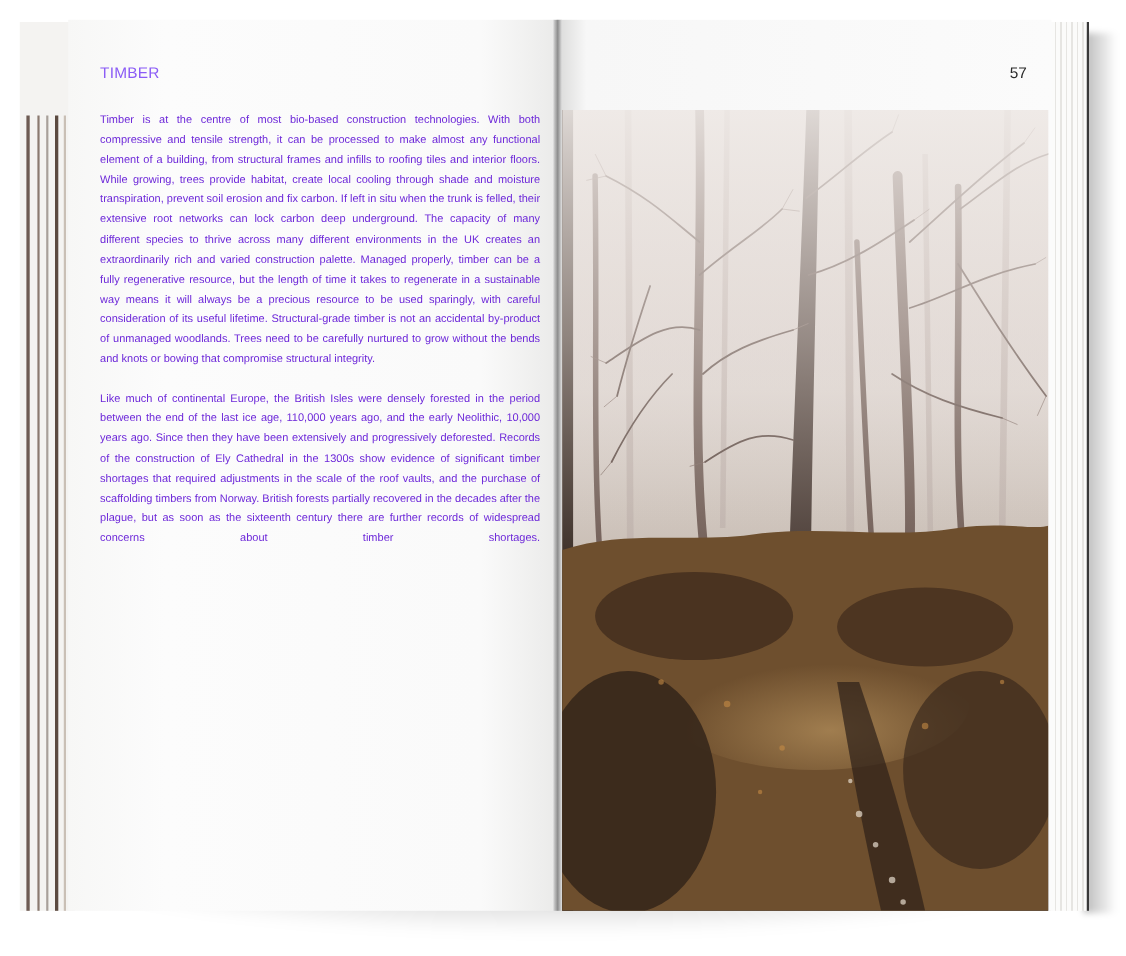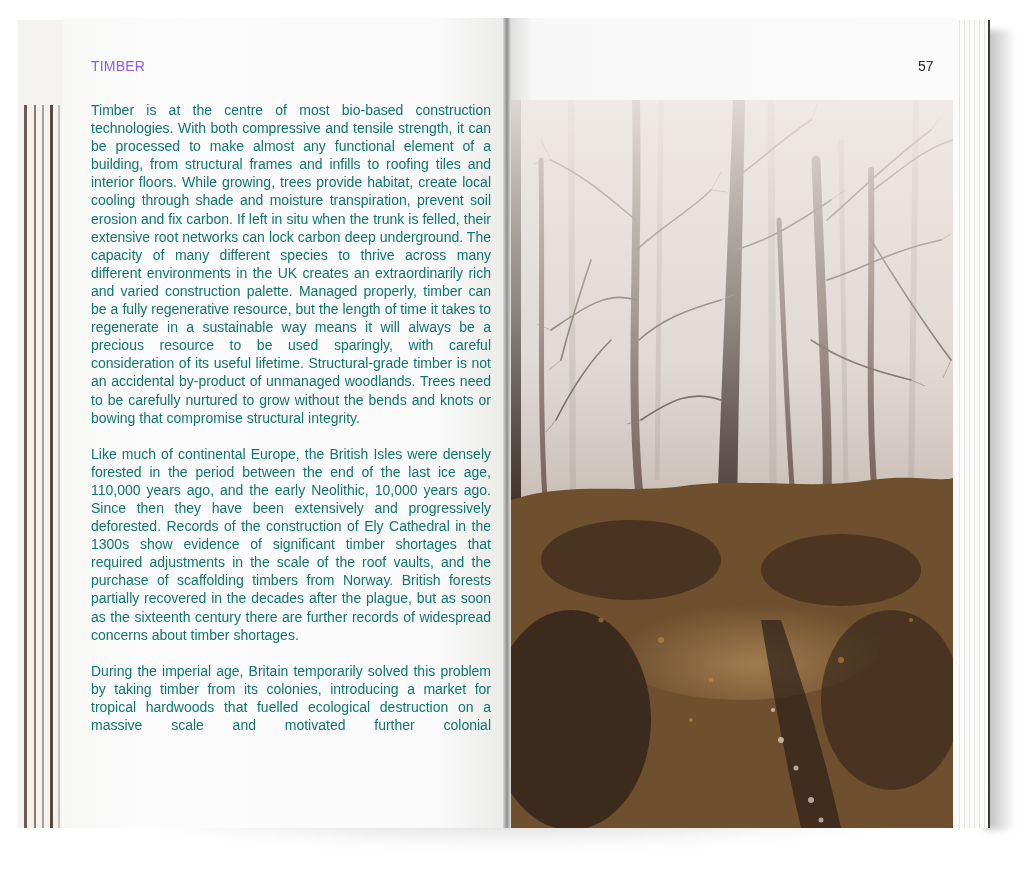--- a/index.html
+++ b/index.html
@@ -45,21 +45,21 @@
     .running-head {
       position: absolute; left: 91px; top: 58px;
       font-size: 14px; color: #8b5cf6; letter-spacing: 0.2px;
     }
     .page-number {
       position: absolute; left: 918px; top: 58px;
       font-size: 14px; color: #2a2a2a;
     }
     .body-text {
       position: absolute; left: 91px; top: 101px; width: 400px;
-      font-size: 14px; line-height: 18.1px; color: #0f766e;
+      font-size: 10px; line-height: 18.1px; color: #6d28d9;
       text-align: justify; hyphens: manual;
     }
     .body-text p { margin: 0 0 18px 0; }
     .body-text p:last-child { text-align: justify; text-align-last: justify; }
     .photo {
       position: absolute; left: 511px; top: 100px; width: 442px; height: 728px;
       overflow: hidden;
       background: linear-gradient(to bottom, #eee9e6 0%, #e3dcd8 35%, #c9beb5 55%, #6e5a40 66%, #5a4126 78%, #3e2c1b 100%);
     }
     .photo svg { position: absolute; left: 0; top: 0; }
@@ -82,21 +82,20 @@
 <div class="page-left"></div>
 <div class="page-right"></div>
 <div class="gutter"></div>
 
 <div class="running-head">TIMBER</div>
 <div class="page-number">57</div>
 
 <div class="body-text">
   <p>Timber is at the centre of most bio-based construction technologies. With both compressive and tensile strength, it can be processed to make almost any functional element of a building, from structural frames and infills to roofing tiles and interior floors. While growing, trees provide habitat, create local cooling through shade and moisture transpira­tion, prevent soil erosion and fix carbon. If left in situ when the trunk is felled, their extensive root networks can lock carbon deep underground. The capacity of many different species to thrive across many different environments in the UK creates an extraordinarily rich and varied construction palette. Managed properly, timber can be a fully regener­ative resource, but the length of time it takes to regenerate in a sustainable way means it will always be a precious re­source to be used sparingly, with careful consideration of its useful lifetime. Structural-grade timber is not an acci­dental by-product of unmanaged woodlands. Trees need to be carefully nurtured to grow without the bends and knots or bowing that compromise structural integrity.</p>
   <p>Like much of continental Europe, the British Isles were densely forested in the period between the end of the last ice age, 110,000 years ago, and the early Neolithic, 10,000 years ago. Since then they have been extensively and pro­gressively deforested. Records of the construction of Ely Cathedral in the 1300s show evidence of significant timber shortages that required adjustments in the scale of the roof vaults, and the purchase of scaffolding timbers from Norway. British forests partially recovered in the decades after the plague, but as soon as the sixteenth century there are further records of widespread concerns about timber shortages.</p>
-  <p>During the imperial age, Britain temporarily solved this problem by taking timber from its colonies, introducing a market for tropical hardwoods that fuelled ecological de­struction on a massive scale and motivated further colonial</p>
 </div>
 
 <div class="photo">
   <svg width="442" height="728" viewBox="0 0 442 728">
     <defs>
       <linearGradient id="mist" x1="0" y1="0" x2="0" y2="1">
         <stop offset="0" stop-color="#efeae7" stop-opacity="0.9"></stop>
         <stop offset="0.5" stop-color="#e2d9d4" stop-opacity="0.5"></stop>
         <stop offset="1" stop-color="#d6cbc2" stop-opacity="0"></stop>
       </linearGradient>

